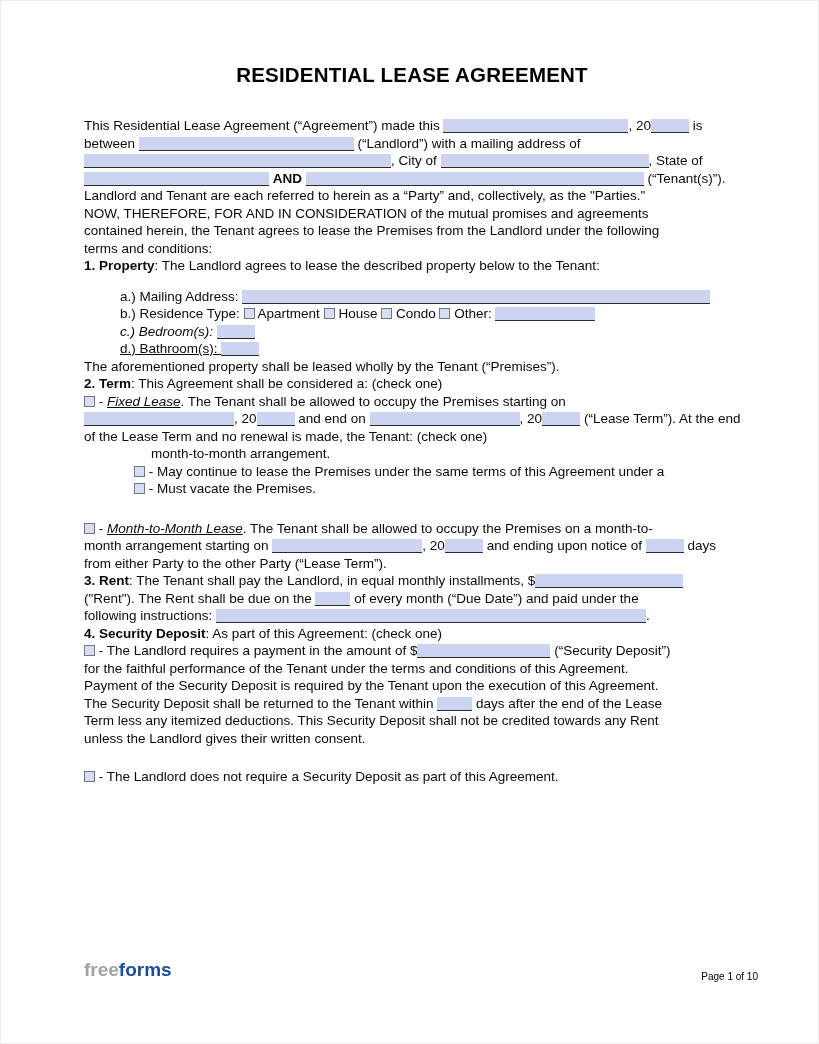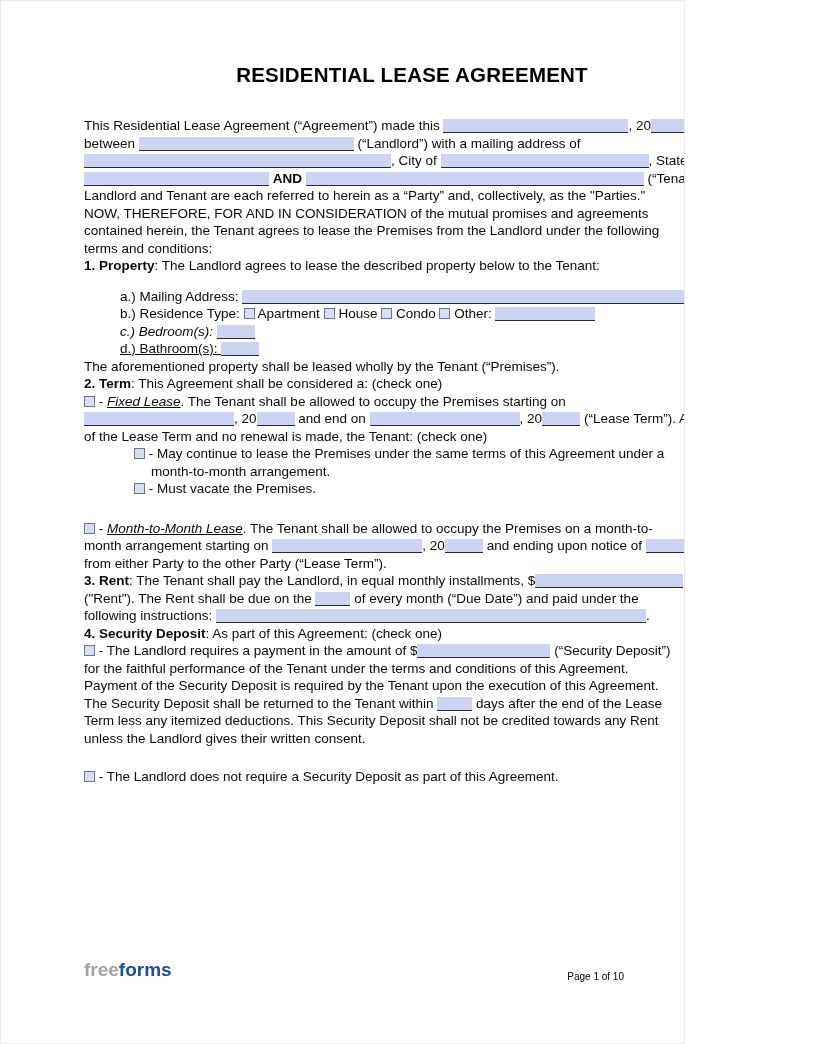--- a/index.html
+++ b/index.html
@@ -1,19 +1,19 @@
 <!DOCTYPE html>
 <html style="--field-fill: #ccd4f1; --field-underline: #2a2a2a; --checkbox-fill: #d8def2; --checkbox-border: #70758a; --logo-gray: #a3a3a3; --logo-blue: #1c4e9c;"><head>
 <meta charset="utf-8">
 <style>
   * { margin: 0; padding: 0; box-sizing: border-box; }
   html, body { background: #ffffff; }
   .page {
     position: relative;
-    width: 685px;
+    width: 819px;
     height: 1044px;
     background: #ffffff;
     border: 1px solid #ececec;
     font-family: "Liberation Sans", sans-serif;
     font-size: 13.5px;
     color: #0a0a0a;
     overflow: hidden;
   }
   .content {
     position: absolute;
@@ -107,22 +107,22 @@
         <div class="block">
           <div class="line"><span>The aforementioned property shall be leased wholly by the Tenant (“Premises”).</span></div>
         </div>
         <div class="block">
           <div class="line"><span class="b">2. Term</span><span>: This Agreement shall be considered a: (check one)</span></div>
         </div>
         <div class="block">
           <div class="line"><span class="checkbox"></span><span> - </span><span class="iu">Fixed Lease</span><span>. The Tenant shall be allowed to occupy the Premises starting on</span></div>
           <div class="line"><span class="field" style="width: 150px;"></span><span>, 20</span><span class="field" style="width: 38px;"></span><span> and end on </span><span class="field" style="width: 150px;"></span><span>, 20</span><span class="field" style="width: 38px;"></span><span> (“Lease Term”). At the end</span></div>
           <div class="line"><span>of the Lease Term and no renewal is made, the Tenant: (check one)</span></div>
+          <div class="line" style="padding-left: 67px;"><span>month-to-month arrangement.</span></div>
           <div class="line" style="padding-left: 50px;"><span class="checkbox"></span><span> - May continue to lease the Premises under the same terms of this Agreement under a</span></div>
-          <div class="line" style="padding-left: 67px;"><span>month-to-month arrangement.</span></div>
           <div class="line" style="padding-left: 50px;"><span class="checkbox"></span><span> - Must vacate the Premises.</span></div>
         </div>
         <div class="block" style="margin-top: 22px;">
           <div class="line"><span class="checkbox"></span><span> - </span><span class="iu">Month-to-Month Lease</span><span>. The Tenant shall be allowed to occupy the Premises on a month-to-</span></div>
           <div class="line"><span>month arrangement starting on </span><span class="field" style="width: 150px;"></span><span>, 20</span><span class="field" style="width: 38px;"></span><span> and ending upon notice of </span><span class="field" style="width: 38px;"></span><span> days</span></div>
           <div class="line"><span>from either Party to the other Party (“Lease Term”).</span></div>
         </div>
         <div class="block">
           <div class="line"><span class="b">3. Rent</span><span>: The Tenant shall pay the Landlord, in equal monthly installments, $</span><span class="field" style="width: 148px;"></span></div>
           <div class="line"><span>("Rent"). The Rent shall be due on the </span><span class="field" style="width: 35px;"></span><span> of every month (“Due Date”) and paid under the</span></div>

